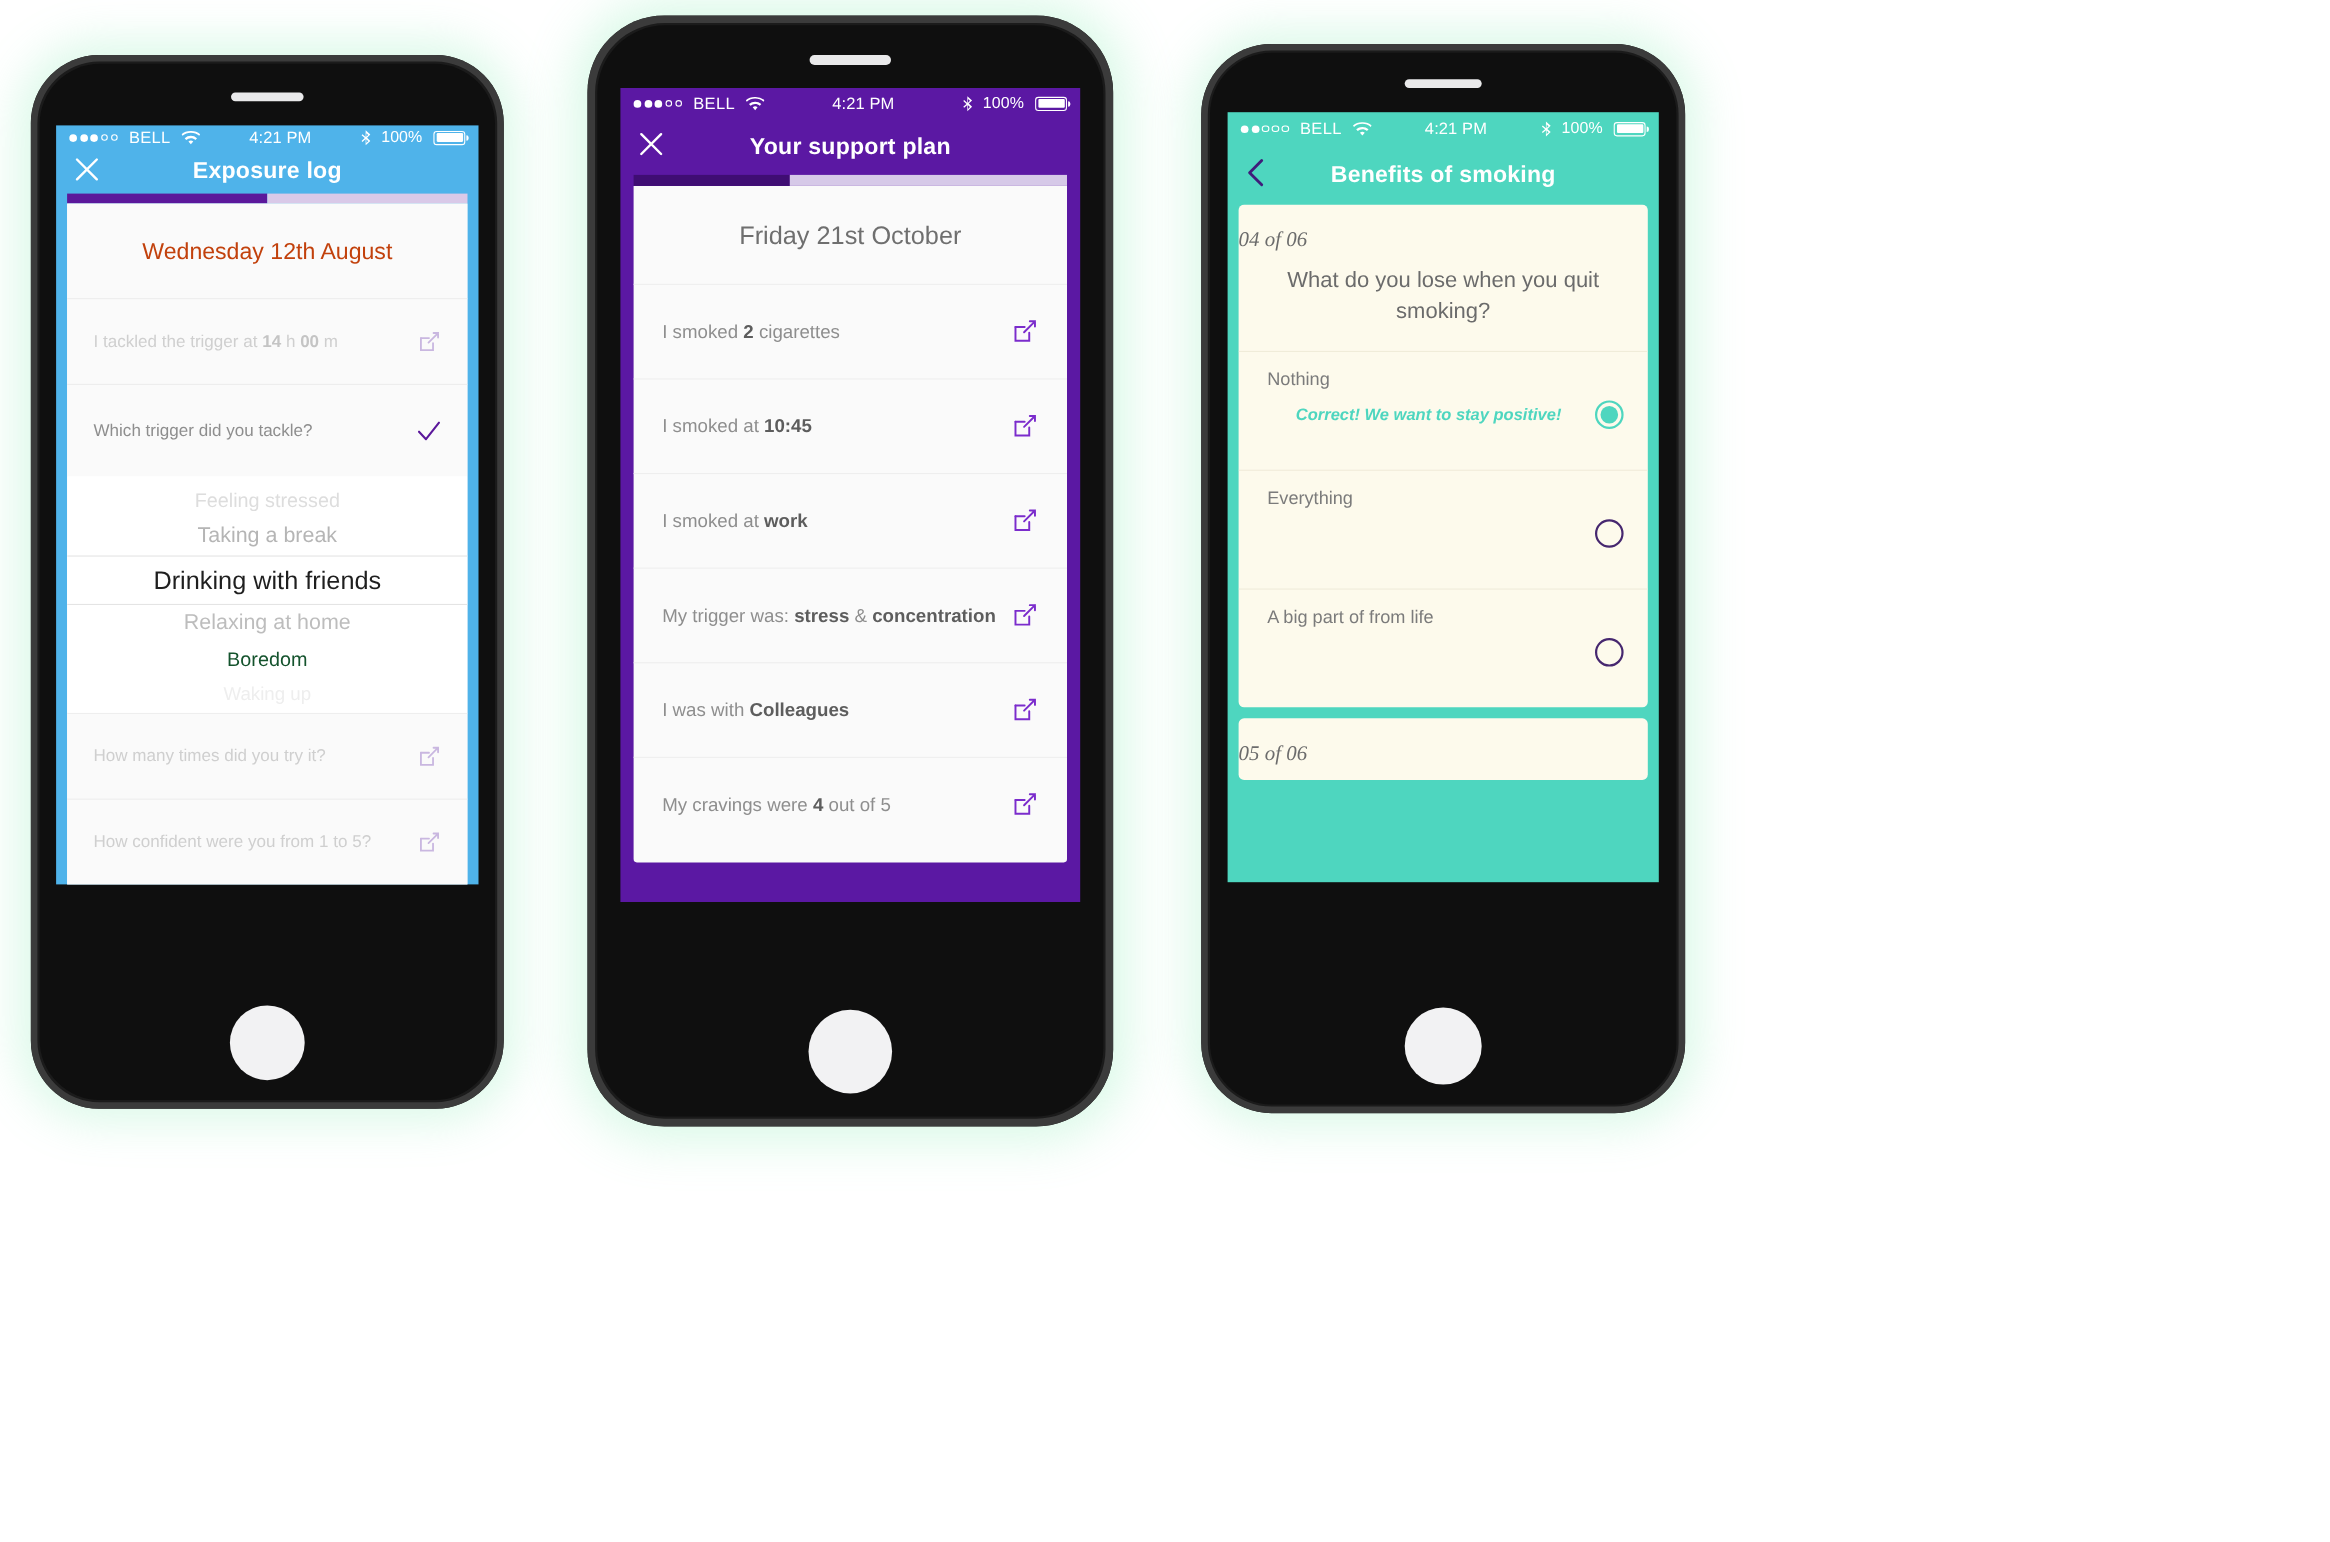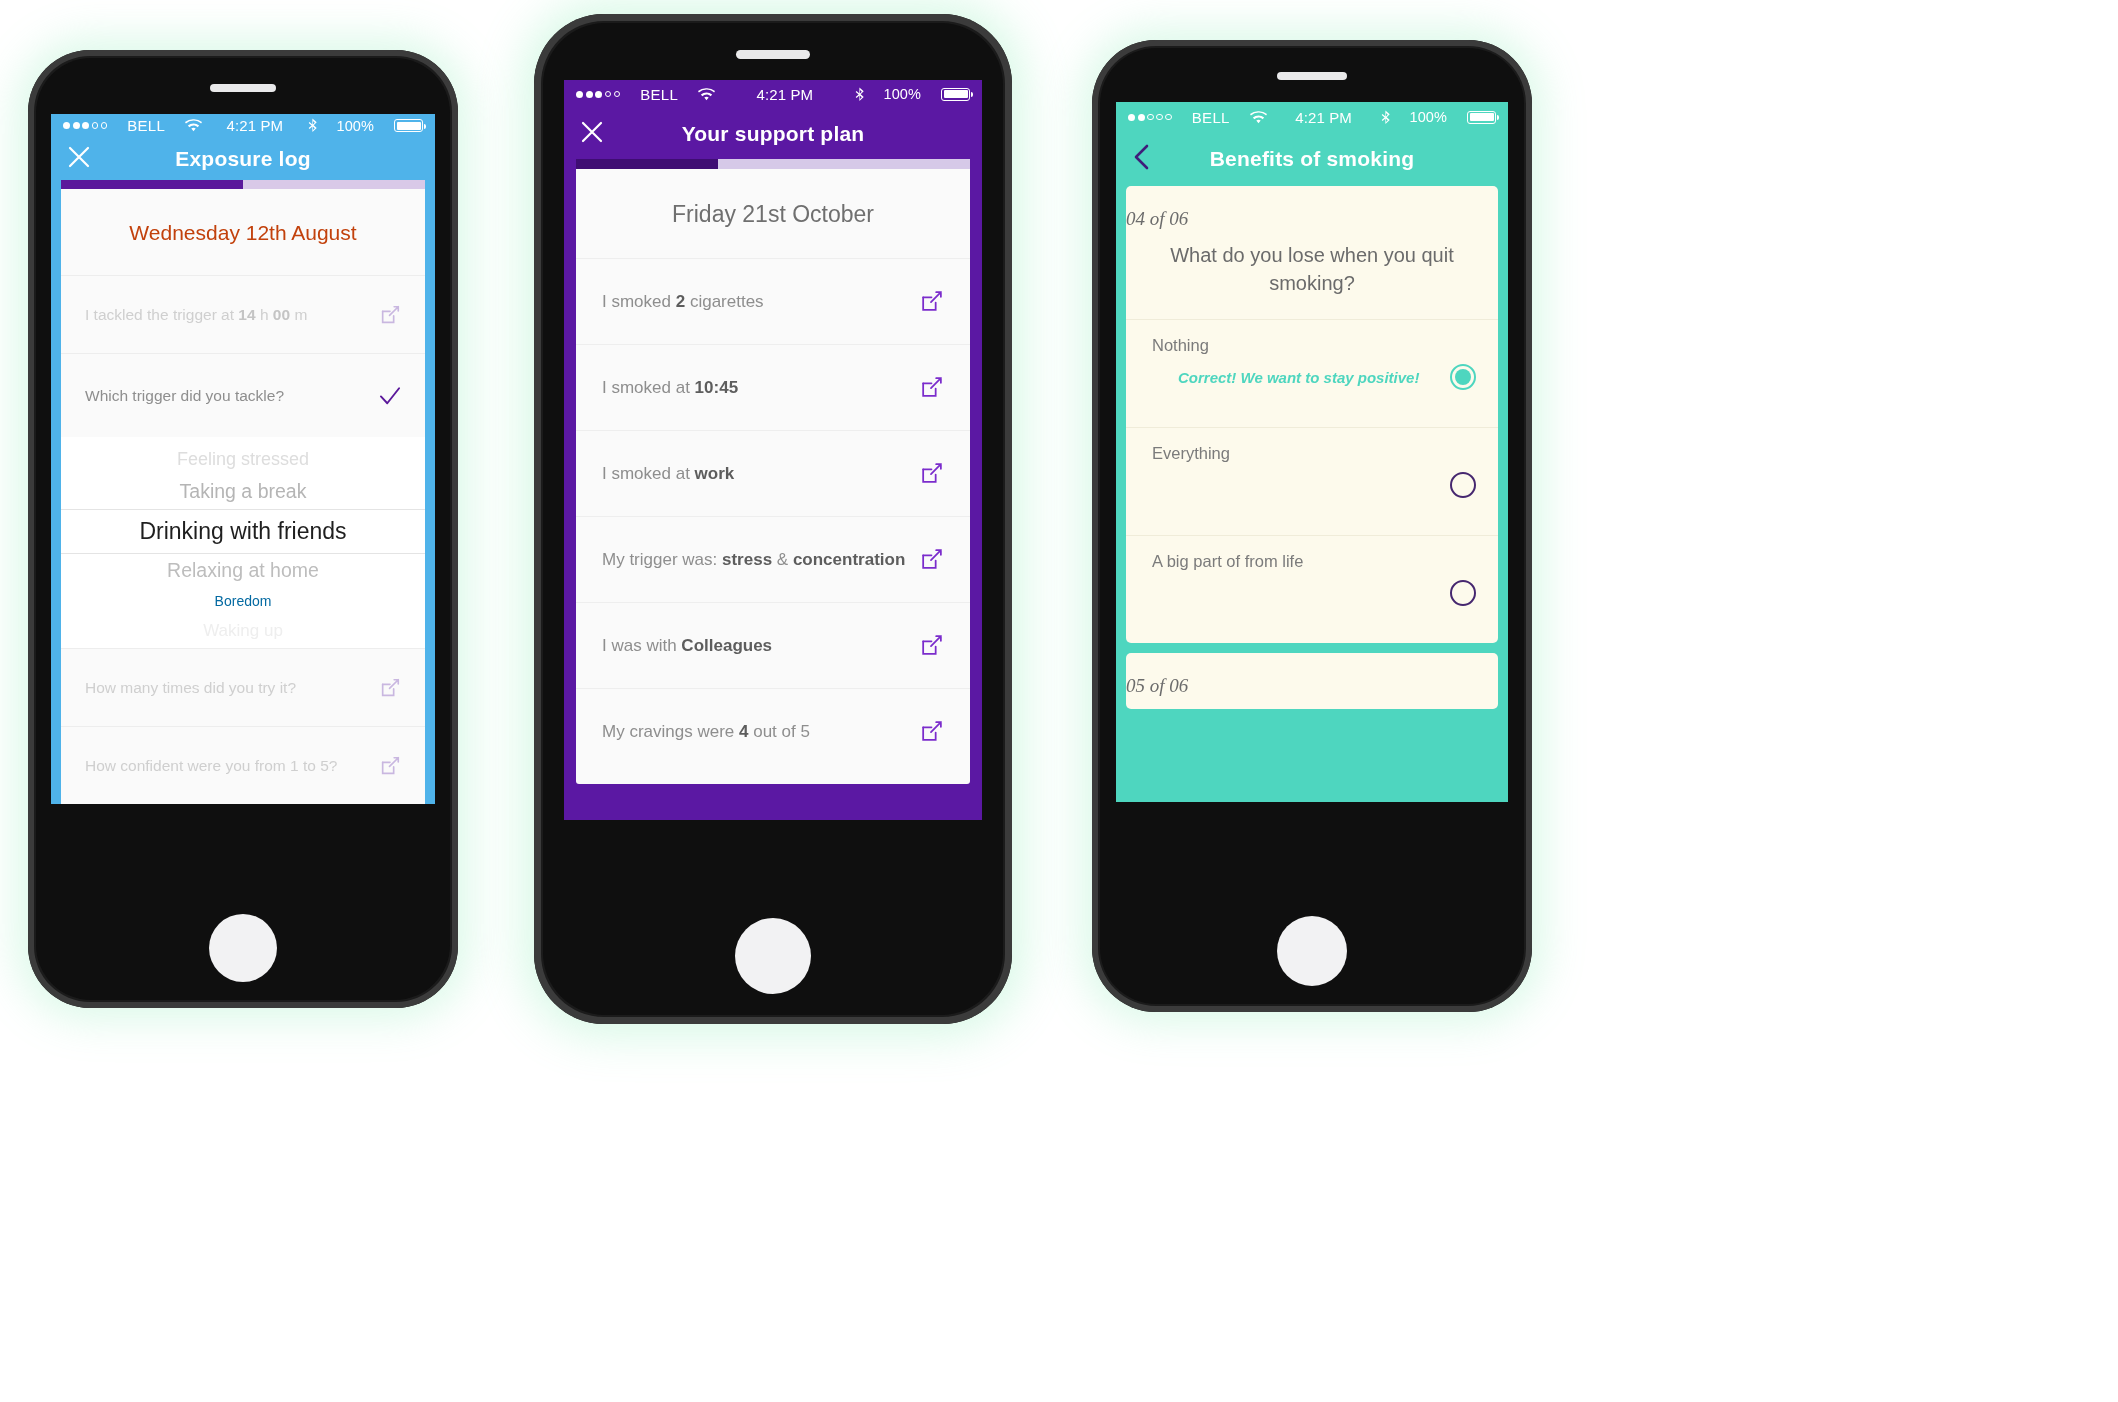--- a/index.html
+++ b/index.html
@@ -67,21 +67,21 @@
   #phone3 .screen { top:62px; width:392px; height:700px; }
   #phone3 .speaker { top:32px; width:70px; height:8px; }
   #phone3 .homebtn { bottom:26px; width:70px; height:70px; }
 
   
   .statusbar {
     display:flex; align-items:center; justify-content:space-between;
     padding:0 12px; height:30px; color:#fff;
     font-size:14.5px; letter-spacing:.1px;
   }
-  .sb-left, .sb-right { display:flex; align-items:center; gap:20px; }
+  .sb-left, .sb-right { display:flex; align-items:center; gap:10px; }
   .dots { display:flex; gap:2.5px; align-items:center; }
   .dot { width:7px; height:7px; border-radius:50%; background:#fff; }
   .dot.hollow { background:transparent; border:1.3px solid #fff; width:6.6px; height:6.6px; }
   .carrier { font-size:15px; letter-spacing:.3px; }
   .wifi svg, .bt svg { display:block; }
   .sb-time { font-size:15px; }
   .battlevel { font-size:14.5px; }
   .battery {
     width:29px; height:13px; border:1.6px solid #fff; border-radius:3px;
     position:relative; padding:1.5px;
@@ -138,21 +138,21 @@
   }
   .wheel .wi { font-size:19px; color:#b9b9b9; line-height:1.0; padding:7px 0; }
   .wheel .wi.w-1 { color:#dddddd; font-size:18px; }
   .wheel .wi.w-2 { color:#b5b5b5; font-size:19.5px; }
   .wheel .wi.sel {
     color:#1f1f1f; font-size:23px; font-weight:500;
     border-top:1px solid #e4e4e4; border-bottom:1px solid #e4e4e4;
     padding:10px 0; background:#fff;
   }
   .wheel .wi.w-4 { color:#bdbdbd; font-size:19.5px; }
-  .wheel .wi.w-5 { color:#0369a1; font-size:14px; }
+  .wheel .wi.w-5 { color:#14532d; font-size:18px; }
   .wheel .wi.w-6 { color:#eeeeee; font-size:17px; }
 
   
   #screen2 { background:#5b18a3; display:flex; flex-direction:column; }
   #screen2 .card-wrap { flex:1; padding:0 12px 46px 12px; }
   .progress-track2 { display:flex; height:10px; }
   .sheet2 { background:#fafafa; height:100%; border-radius:0 0 3px 3px; }
   .sheet2-date { text-align:center; font-size:23px; color:#6f6f6f; padding:32px 0 30px; }
   .row2 {
     display:flex; align-items:center; justify-content:space-between;

